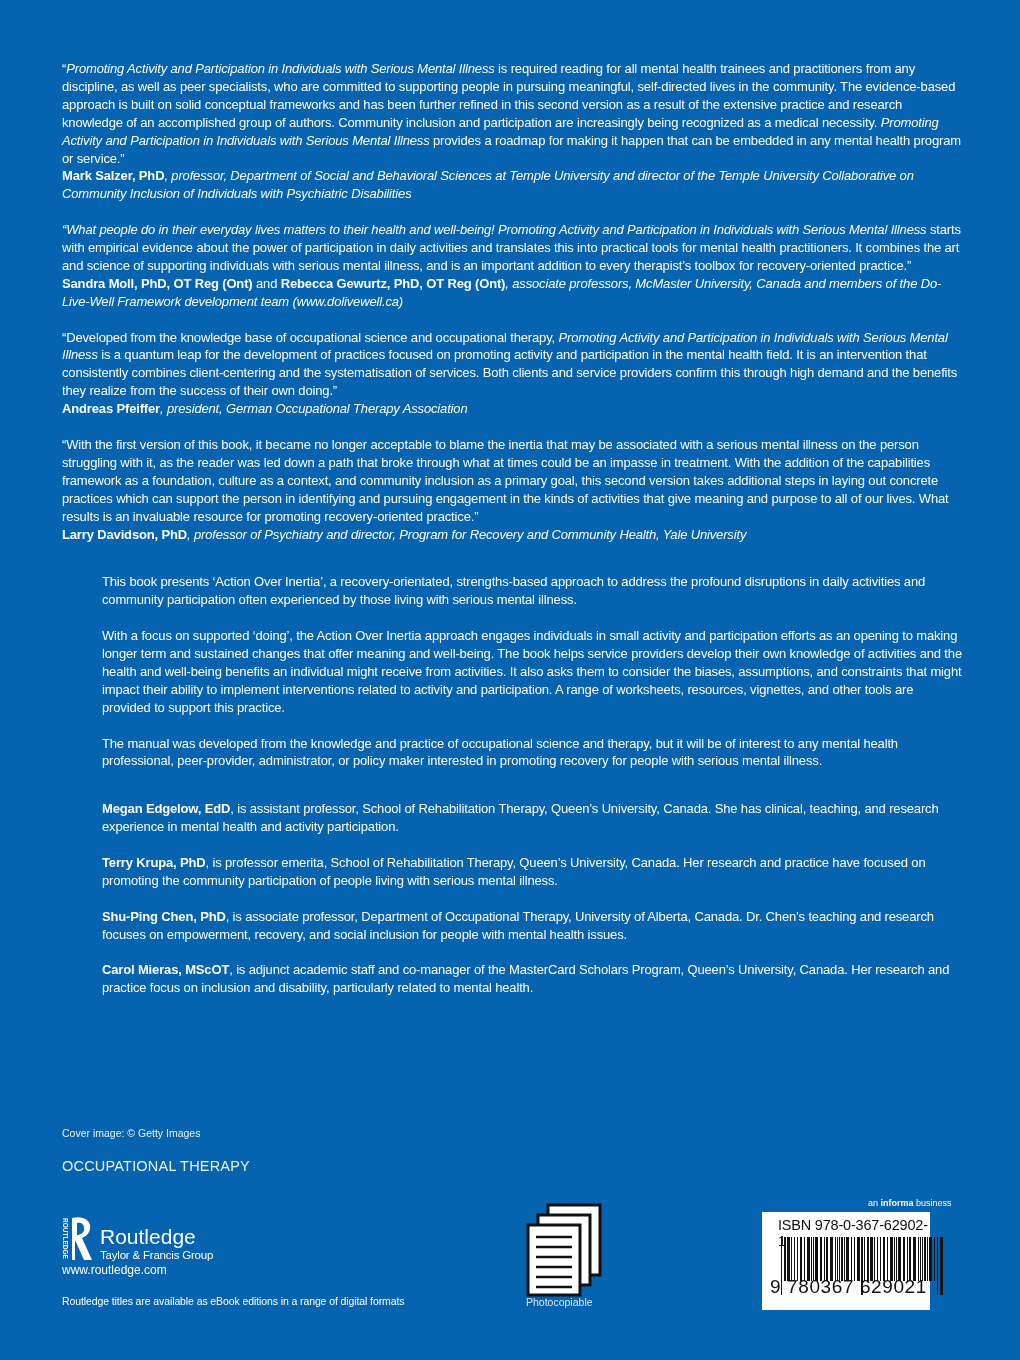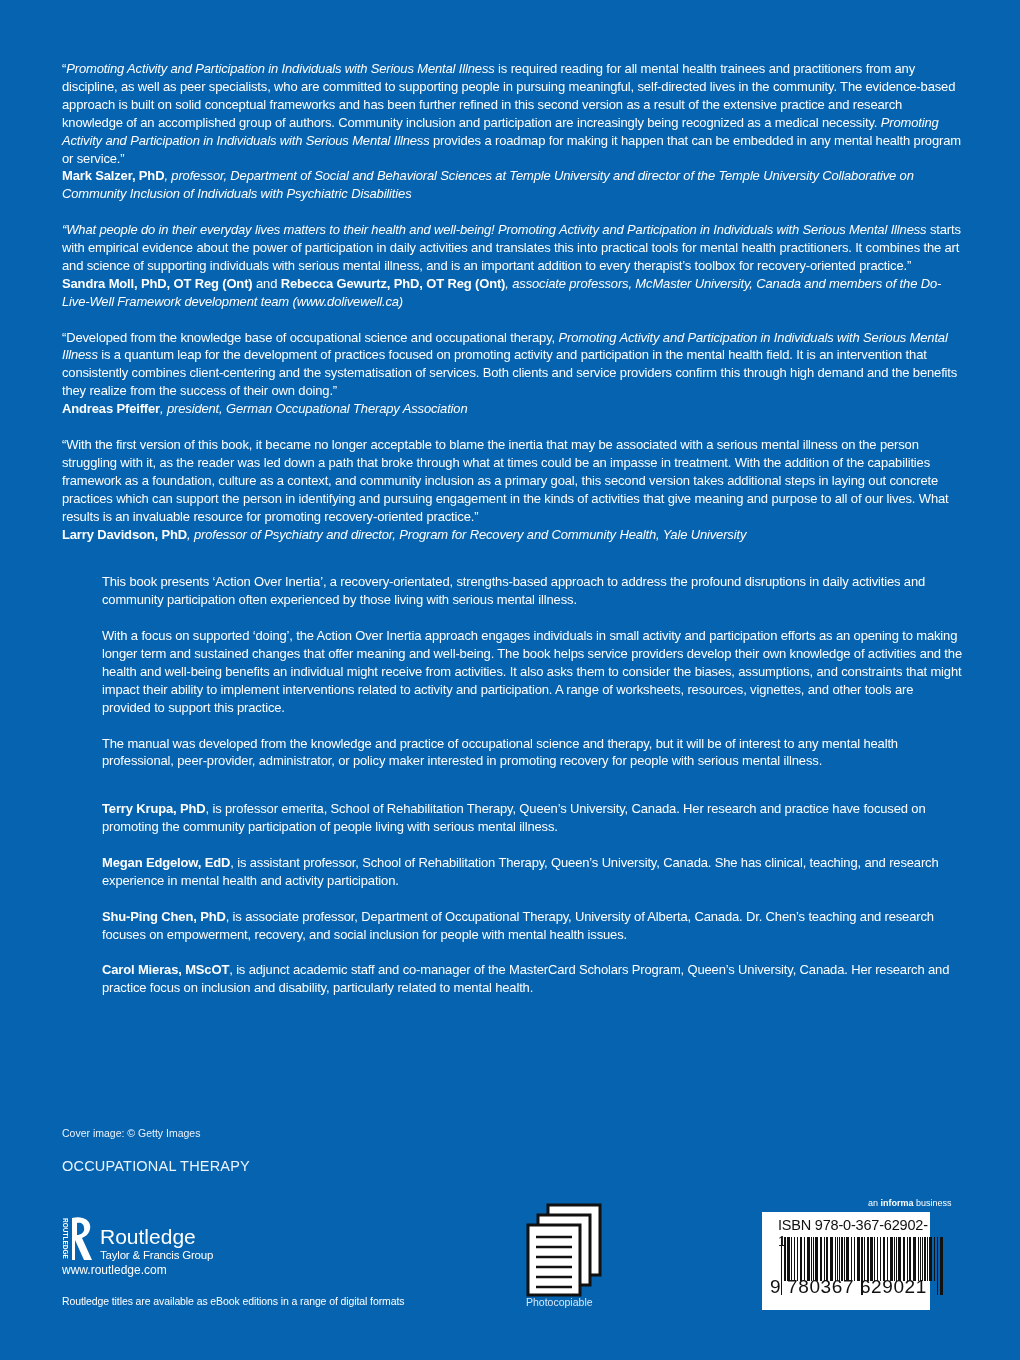--- a/index.html
+++ b/index.html
@@ -59,22 +59,22 @@
         <p><span>“With the first version of this book, it became no longer acceptable to blame the inertia that may be associated with a serious mental illness on the person struggling with it, as the reader was led down a path that broke through what at times could be an impasse in treatment. With the addition of the capabilities framework as a foundation, culture as a context, and community inclusion as a primary goal, this second version takes additional steps in laying out concrete practices which can support the person in identifying and pursuing engagement in the kinds of activities that give meaning and purpose to all of our lives. What results is an invaluable resource for promoting recovery-oriented practice.”</span></p>
         <p><b>Larry Davidson, PhD</b><i>, professor of Psychiatry and director, Program for Recovery and Community Health, Yale University</i></p>
       </div>
     </div>
   <div id="description" class="gap-lg">
       <div class="block">This book presents ‘Action Over Inertia’, a recovery-orientated, strengths-based approach to address the profound disruptions in daily activities and community participation often experienced by those living with serious mental illness.</div>
       <div class="block">With a focus on supported ‘doing’, the Action Over Inertia approach engages individuals in small activity and participation efforts as an opening to making longer term and sustained changes that offer meaning and well-being. The book helps service providers develop their own knowledge of activities and the health and well-being benefits an individual might receive from activities. It also asks them to consider the biases, assumptions, and constraints that might impact their ability to implement interventions related to activity and participation. A range of worksheets, resources, vignettes, and other tools are provided to support this practice.</div>
       <div class="block">The manual was developed from the knowledge and practice of occupational science and therapy, but it will be of interest to any mental health professional, peer-provider, administrator, or policy maker interested in promoting recovery for people with serious mental illness.</div>
     </div>
   <div id="authors" class="gap-lg">
+      <div class="block"><b>Megan Edgelow, EdD</b><span>, is assistant professor, School of Rehabilitation Therapy, Queen’s University, Canada. She has clinical, teaching, and research experience in mental health and activity participation.</span></div>
       <div class="block"><b>Terry Krupa, PhD</b><span>, is professor emerita, School of Rehabilitation Therapy, Queen’s University, Canada. Her research and practice have focused on promoting the community participation of people living with serious mental illness.</span></div>
-      <div class="block"><b>Megan Edgelow, EdD</b><span>, is assistant professor, School of Rehabilitation Therapy, Queen’s University, Canada. She has clinical, teaching, and research experience in mental health and activity participation.</span></div>
       <div class="block"><b>Shu-Ping Chen, PhD</b><span>, is associate professor, Department of Occupational Therapy, University of Alberta, Canada. Dr. Chen’s teaching and research focuses on empowerment, recovery, and social inclusion for people with mental health issues.</span></div>
       <div class="block"><b>Carol Mieras, MScOT</b><span>, is adjunct academic staff and co-manager of the MasterCard Scholars Program, Queen’s University, Canada. Her research and practice focus on inclusion and disability, particularly related to mental health.</span></div>
     </div>
 </div>
 
 <div class="footer-small cover-credit">Cover image: © Getty Images</div>
 <div class="subject">OCCUPATIONAL THERAPY</div>
 
 <div class="logo">
   <svg class="logo-mark" viewBox="0 0 34 46">

